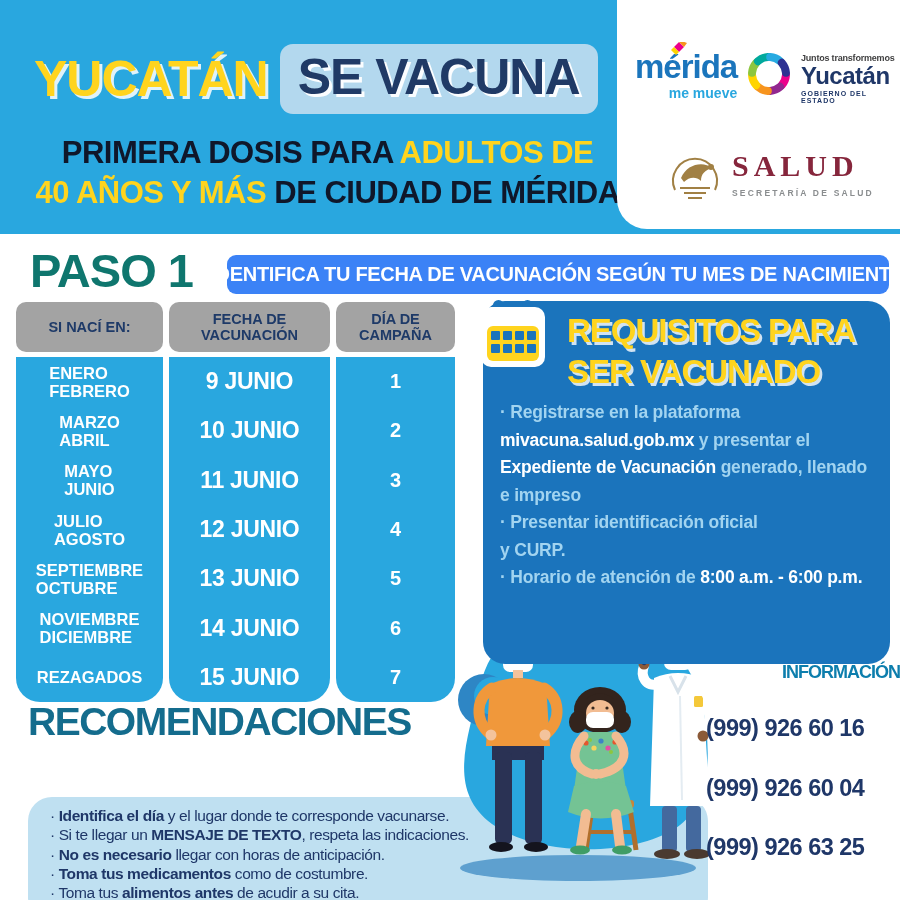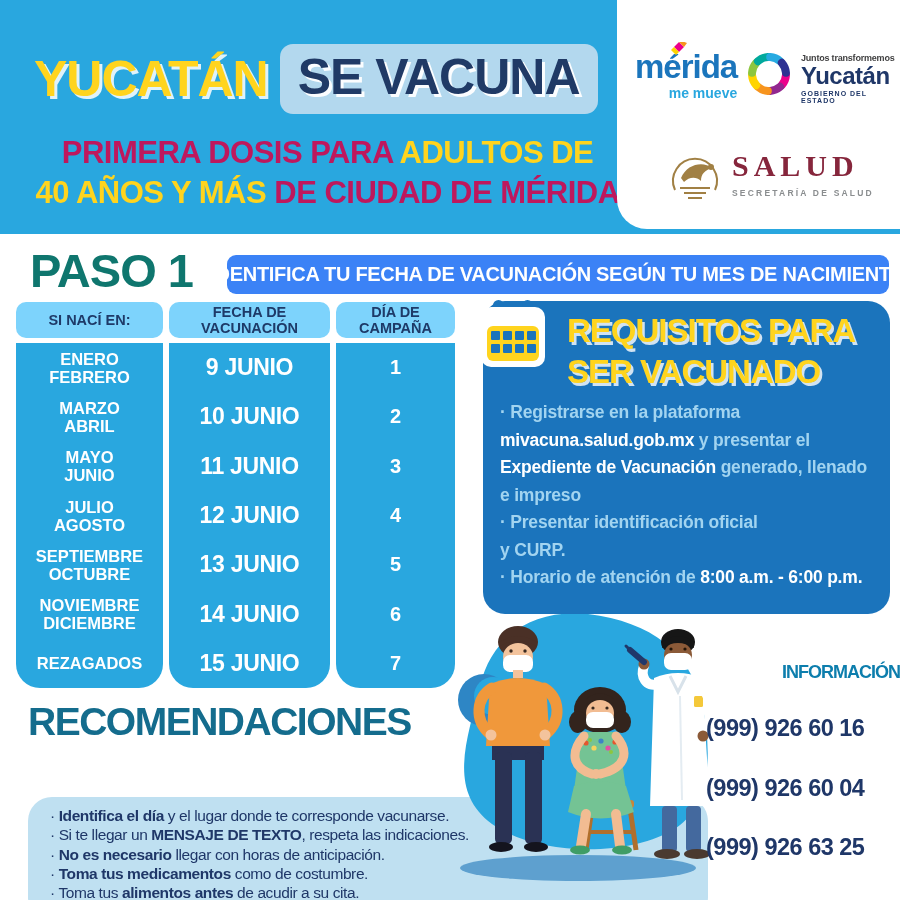--- a/index.html
+++ b/index.html
@@ -9,21 +9,21 @@
   
   .band{position:absolute;left:0;top:0;width:900px;height:234px;background:#29A7DF;}
   .title-row{position:absolute;left:34px;top:44px;display:flex;align-items:center;gap:12px;white-space:nowrap;}
   .t1{font-size:50px;font-weight:bold;color:#FFD41E;letter-spacing:-1px;
       text-shadow:3px 3px 0 rgba(255,255,255,.85);}
   .t2box{background:#B3D8EE;border-radius:13px;padding:4px 18px 8px 18px;}
   .t2{font-size:50px;font-weight:bold;color:#203A66;letter-spacing:-1px;
       text-shadow:3px 3px 0 rgba(255,255,255,.95);}
   .subtitle{position:absolute;left:0;top:133px;width:655px;text-align:center;
             font-weight:bold;font-size:31px;line-height:40px;letter-spacing:-0.5px;}
-  .subtitle .yel{color:#FFD41E;} .subtitle .nav{color:#be185d;}
+  .subtitle .yel{color:#FFD41E;} .subtitle .nav{color:#0f172a;}
 
   
   .logo-panel{position:absolute;left:617px;top:0;width:312px;height:229px;background:#fff;
               border-radius:0 0 0 30px;}
   .merida{position:absolute;left:18px;top:50px;}
   .merida-word{font-size:33px;font-weight:bold;color:#1B75BC;letter-spacing:-1px;line-height:33px;}
   .merida-accent{position:absolute;left:36px;top:-8px;}
   .merida-tag{font-size:14px;font-weight:bold;color:#29A7DF;text-align:right;margin-top:2px;letter-spacing:0;}
   .knot{position:absolute;left:126px;top:48px;}
   .yuc-text{position:absolute;left:184px;top:53px;width:96px;}
@@ -37,32 +37,32 @@
 
   
   .paso-label{position:absolute;left:30px;top:243px;font-size:47px;font-weight:bold;color:#0f766e;letter-spacing:-1px;}
   .paso-pill{position:absolute;left:227px;top:255px;width:662px;height:39px;background:#3b82f6;
              border-radius:9px;display:flex;align-items:center;justify-content:center;
              color:#fff;font-weight:bold;font-size:20px;letter-spacing:-0.3px;white-space:nowrap;}
 
   
   .tcol{position:absolute;top:302px;}
   .tcol1{left:16px;width:147px;} .tcol2{left:169px;width:161px;} .tcol3{left:336px;width:119px;}
-  .th{background:#7dd3fc;color:#1E3A68;font-weight:bold;font-size:14.5px;line-height:16px;
-      height:36px;border-radius:10px;display:flex;align-items:center;justify-content:center;
+  .th{background:#a3a3a3;color:#1E3A68;font-weight:bold;font-size:14.5px;line-height:16px;
+      height:50px;border-radius:10px;display:flex;align-items:center;justify-content:center;
       text-align:center;white-space:pre-line;margin-bottom:5px;}
   .tbody{background:#29A7DF;border-radius:0 0 24px 24px;display:flex;flex-direction:column;}
   .cell{height:49.3px;display:flex;align-items:center;justify-content:center;color:#fff;
-        font-weight:bold;text-align:center;}
+        font-weight:bold;}
   .cell.months{font-size:16.5px;line-height:18px;white-space:pre-line;}
   .cell.date{font-size:23px;letter-spacing:-0.3px;}
   .cell.day{font-size:20px;}
 
   
-  .req-panel{position:absolute;left:483px;top:301px;width:407px;height:313px;background:#1B74BC;border-radius:22px;}
+  .req-panel{position:absolute;left:483px;top:301px;width:407px;height:363px;background:#1B74BC;border-radius:22px;}
   .cal-icon{position:absolute;left:-4px;top:-3px;}
   .req-title{position:absolute;left:84px;top:9px;font-size:33px;line-height:41px;font-weight:bold;
              color:#FFD41E;letter-spacing:-1px;text-shadow:2.5px 2.5px 0 rgba(255,255,255,.8);}
   .req-lines{position:absolute;left:17px;top:98px;width:382px;font-size:17.5px;line-height:27.5px;
              font-weight:bold;color:#A2D4F0;letter-spacing:-0.2px;}
   .req-lines .w{color:#ffffff;}
 
   
   .rec-title{position:absolute;left:28px;top:700px;font-size:39px;font-weight:bold;color:#146C8D;letter-spacing:-1.5px;}
   .rec-panel{position:absolute;left:28px;top:797px;width:680px;height:124px;background:#BFE0F1;

